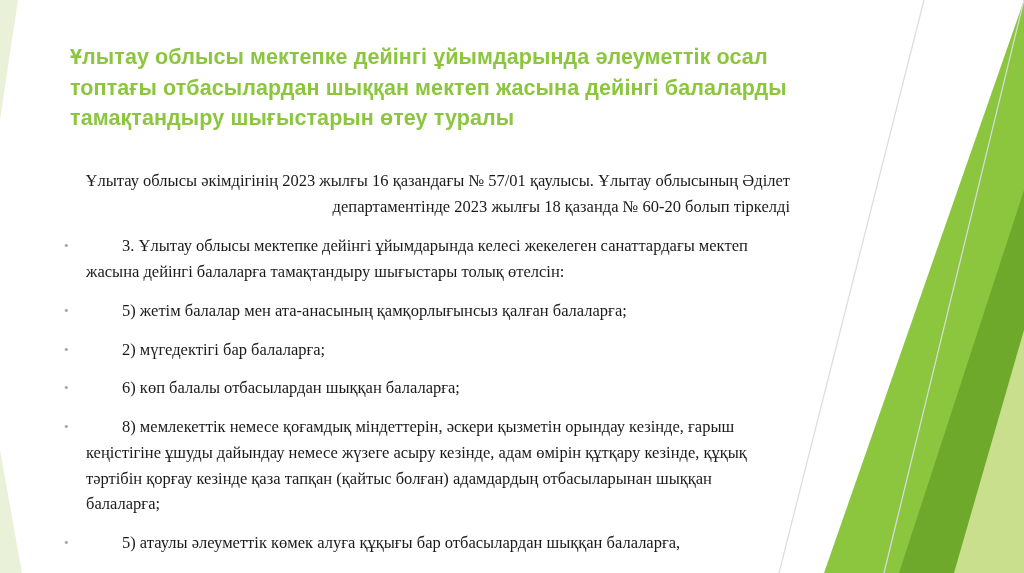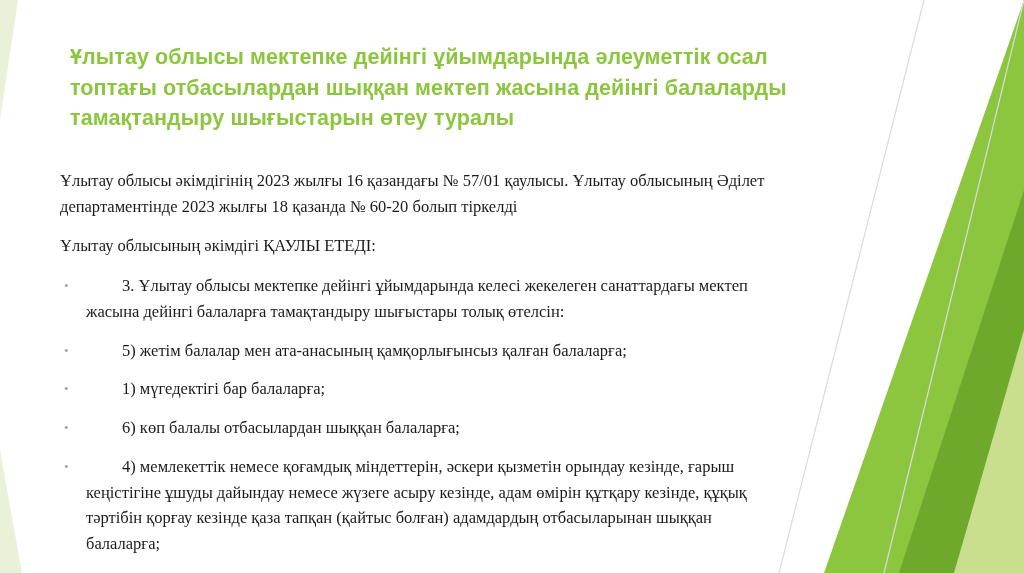--- a/index.html
+++ b/index.html
@@ -60,21 +60,21 @@
     left: 60px;
     top: 168px;
     width: 730px;
     color: #1a1a1a;
     font-size: 16.5px;
     line-height: 1.56;
   }
 
   .para {
     margin: 0 0 14px 0;
-    text-align: left;
+    text-align: right;
   }
 
   .bullet-row {
     display: flex;
     align-items: flex-start;
     margin: 0 0 13px 0;
   }
   .bullet-mark {
     flex: 0 0 auto;
     width: 22px;
@@ -105,45 +105,44 @@
   <svg class="deco deco-left" viewBox="0 0 40 573" preserveAspectRatio="none">
     <polygon points="0,0 18,0 0,120" fill="#e9f2d9"></polygon>
     <polygon points="0,450 22,573 0,573" fill="#e9f2d9"></polygon>
   </svg>
 
   <div class="title">Ұлытау облысы мектепке дейінгі ұйымдарында әлеуметтік осал топтағы отбасылардан шыққан мектеп жасына дейінгі балаларды тамақтандыру шығыстарын өтеу туралы</div>
 
   <div class="body">
 
     <p class="para">Ұлытау облысы әкімдігінің 2023 жылғы 16 қазандағы № 57/01 қаулысы. Ұлытау облысының Әділет департаментінде 2023 жылғы 18 қазанда № 60-20 болып тіркелді</p>
-    <p class="para">Ұлытау облысының әкімдігі ҚАУЛЫ ЕТЕДІ:</p>
 
     <div class="bullet-row">
       <span class="bullet-mark">•</span>
       <span class="bullet-text">3. Ұлытау облысы мектепке дейінгі ұйымдарында келесі жекелеген санаттардағы мектеп жасына дейінгі балаларға тамақтандыру шығыстары толық өтелсін:</span>
     </div>
 
     <div class="bullet-row">
       <span class="bullet-mark">•</span>
       <span class="bullet-text">5) жетім балалар мен ата-анасының қамқорлығынсыз қалған балаларға;</span>
     </div>
 
     <div class="bullet-row">
       <span class="bullet-mark">•</span>
-      <span class="bullet-text">1) мүгедектігі бар балаларға;</span>
+      <span class="bullet-text">2) мүгедектігі бар балаларға;</span>
     </div>
 
     <div class="bullet-row">
       <span class="bullet-mark">•</span>
       <span class="bullet-text">6) көп балалы отбасылардан шыққан балаларға;</span>
     </div>
 
     <div class="bullet-row">
       <span class="bullet-mark">•</span>
-      <span class="bullet-text">4) мемлекеттік немесе қоғамдық міндеттерін, әскери қызметін орындау кезінде, ғарыш кеңістігіне ұшуды дайындау немесе жүзеге асыру кезінде, адам өмірін құтқару кезінде, құқық тәртібін қорғау кезінде қаза тапқан (қайтыс болған) адамдардың отбасыларынан шыққан балаларға;</span>
+      <span class="bullet-text">8) мемлекеттік немесе қоғамдық міндеттерін, әскери қызметін орындау кезінде, ғарыш кеңістігіне ұшуды дайындау немесе жүзеге асыру кезінде, адам өмірін құтқару кезінде, құқық тәртібін қорғау кезінде қаза тапқан (қайтыс болған) адамдардың отбасыларынан шыққан балаларға;</span>
     </div>
 
     <div class="bullet-row">
       <span class="bullet-mark">•</span>
       <span class="bullet-text">5) атаулы әлеуметтік көмек алуға құқығы бар отбасылардан шыққан балаларға,</span>
     </div>
 
   </div>
 </div>
 

